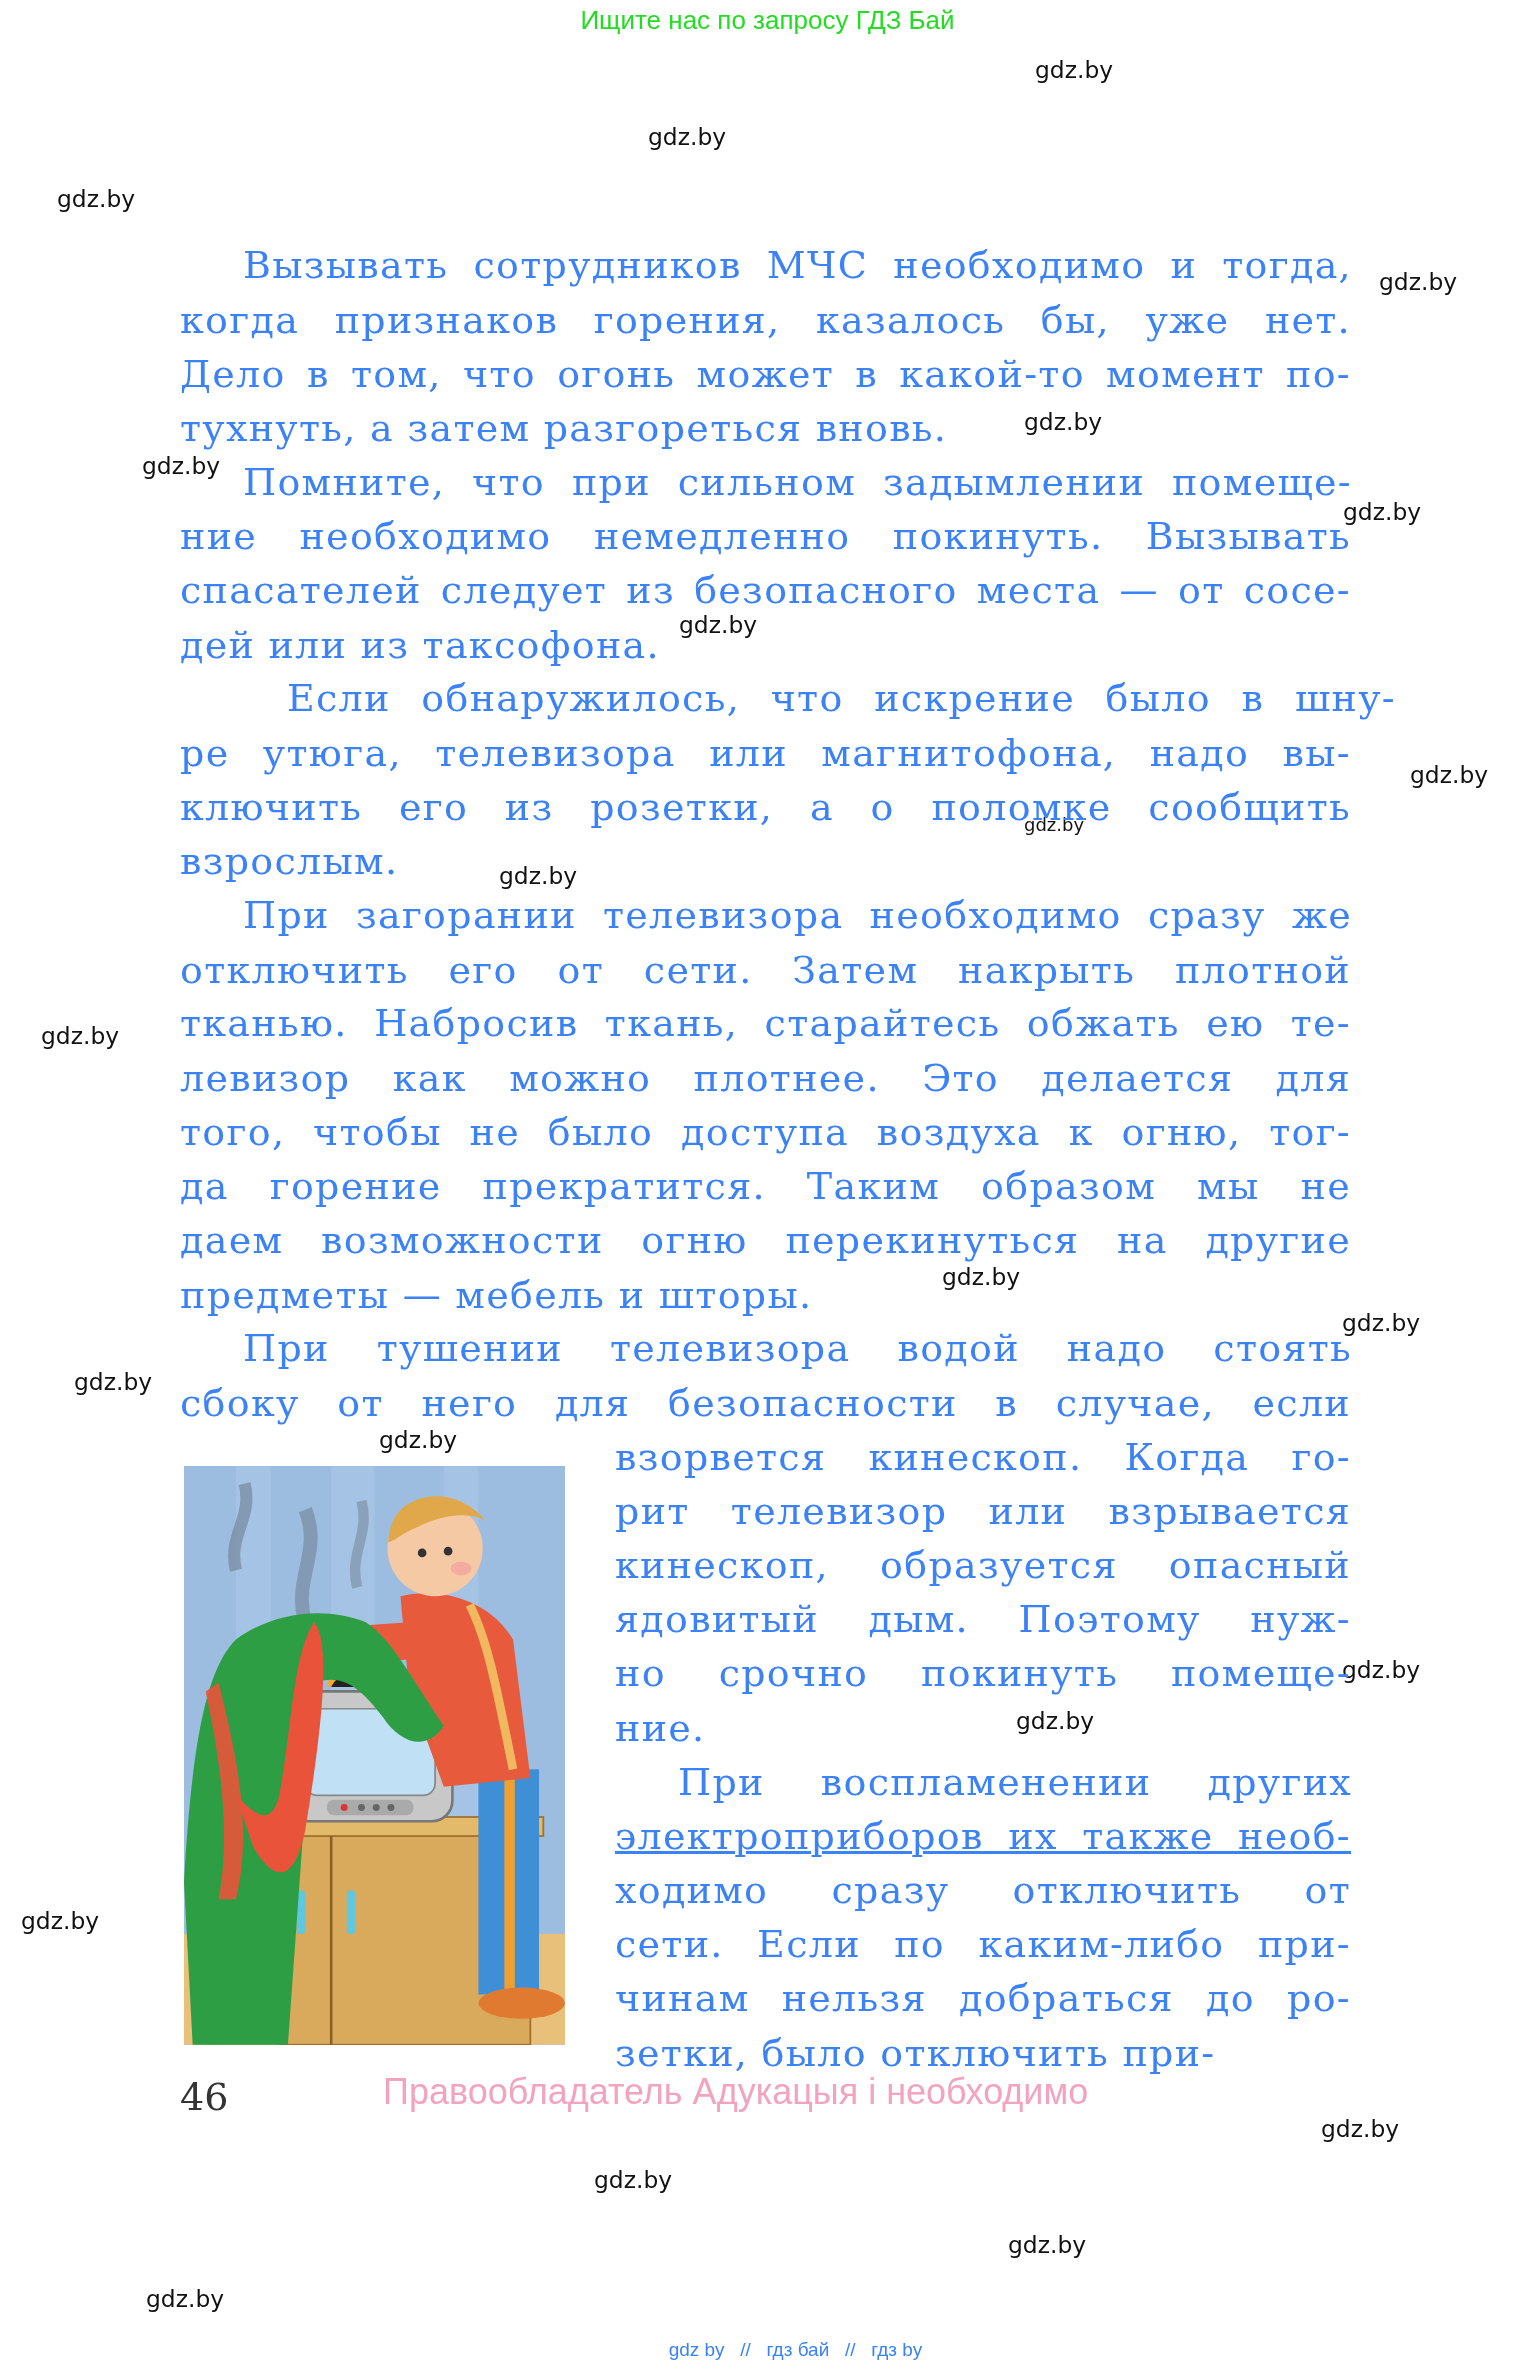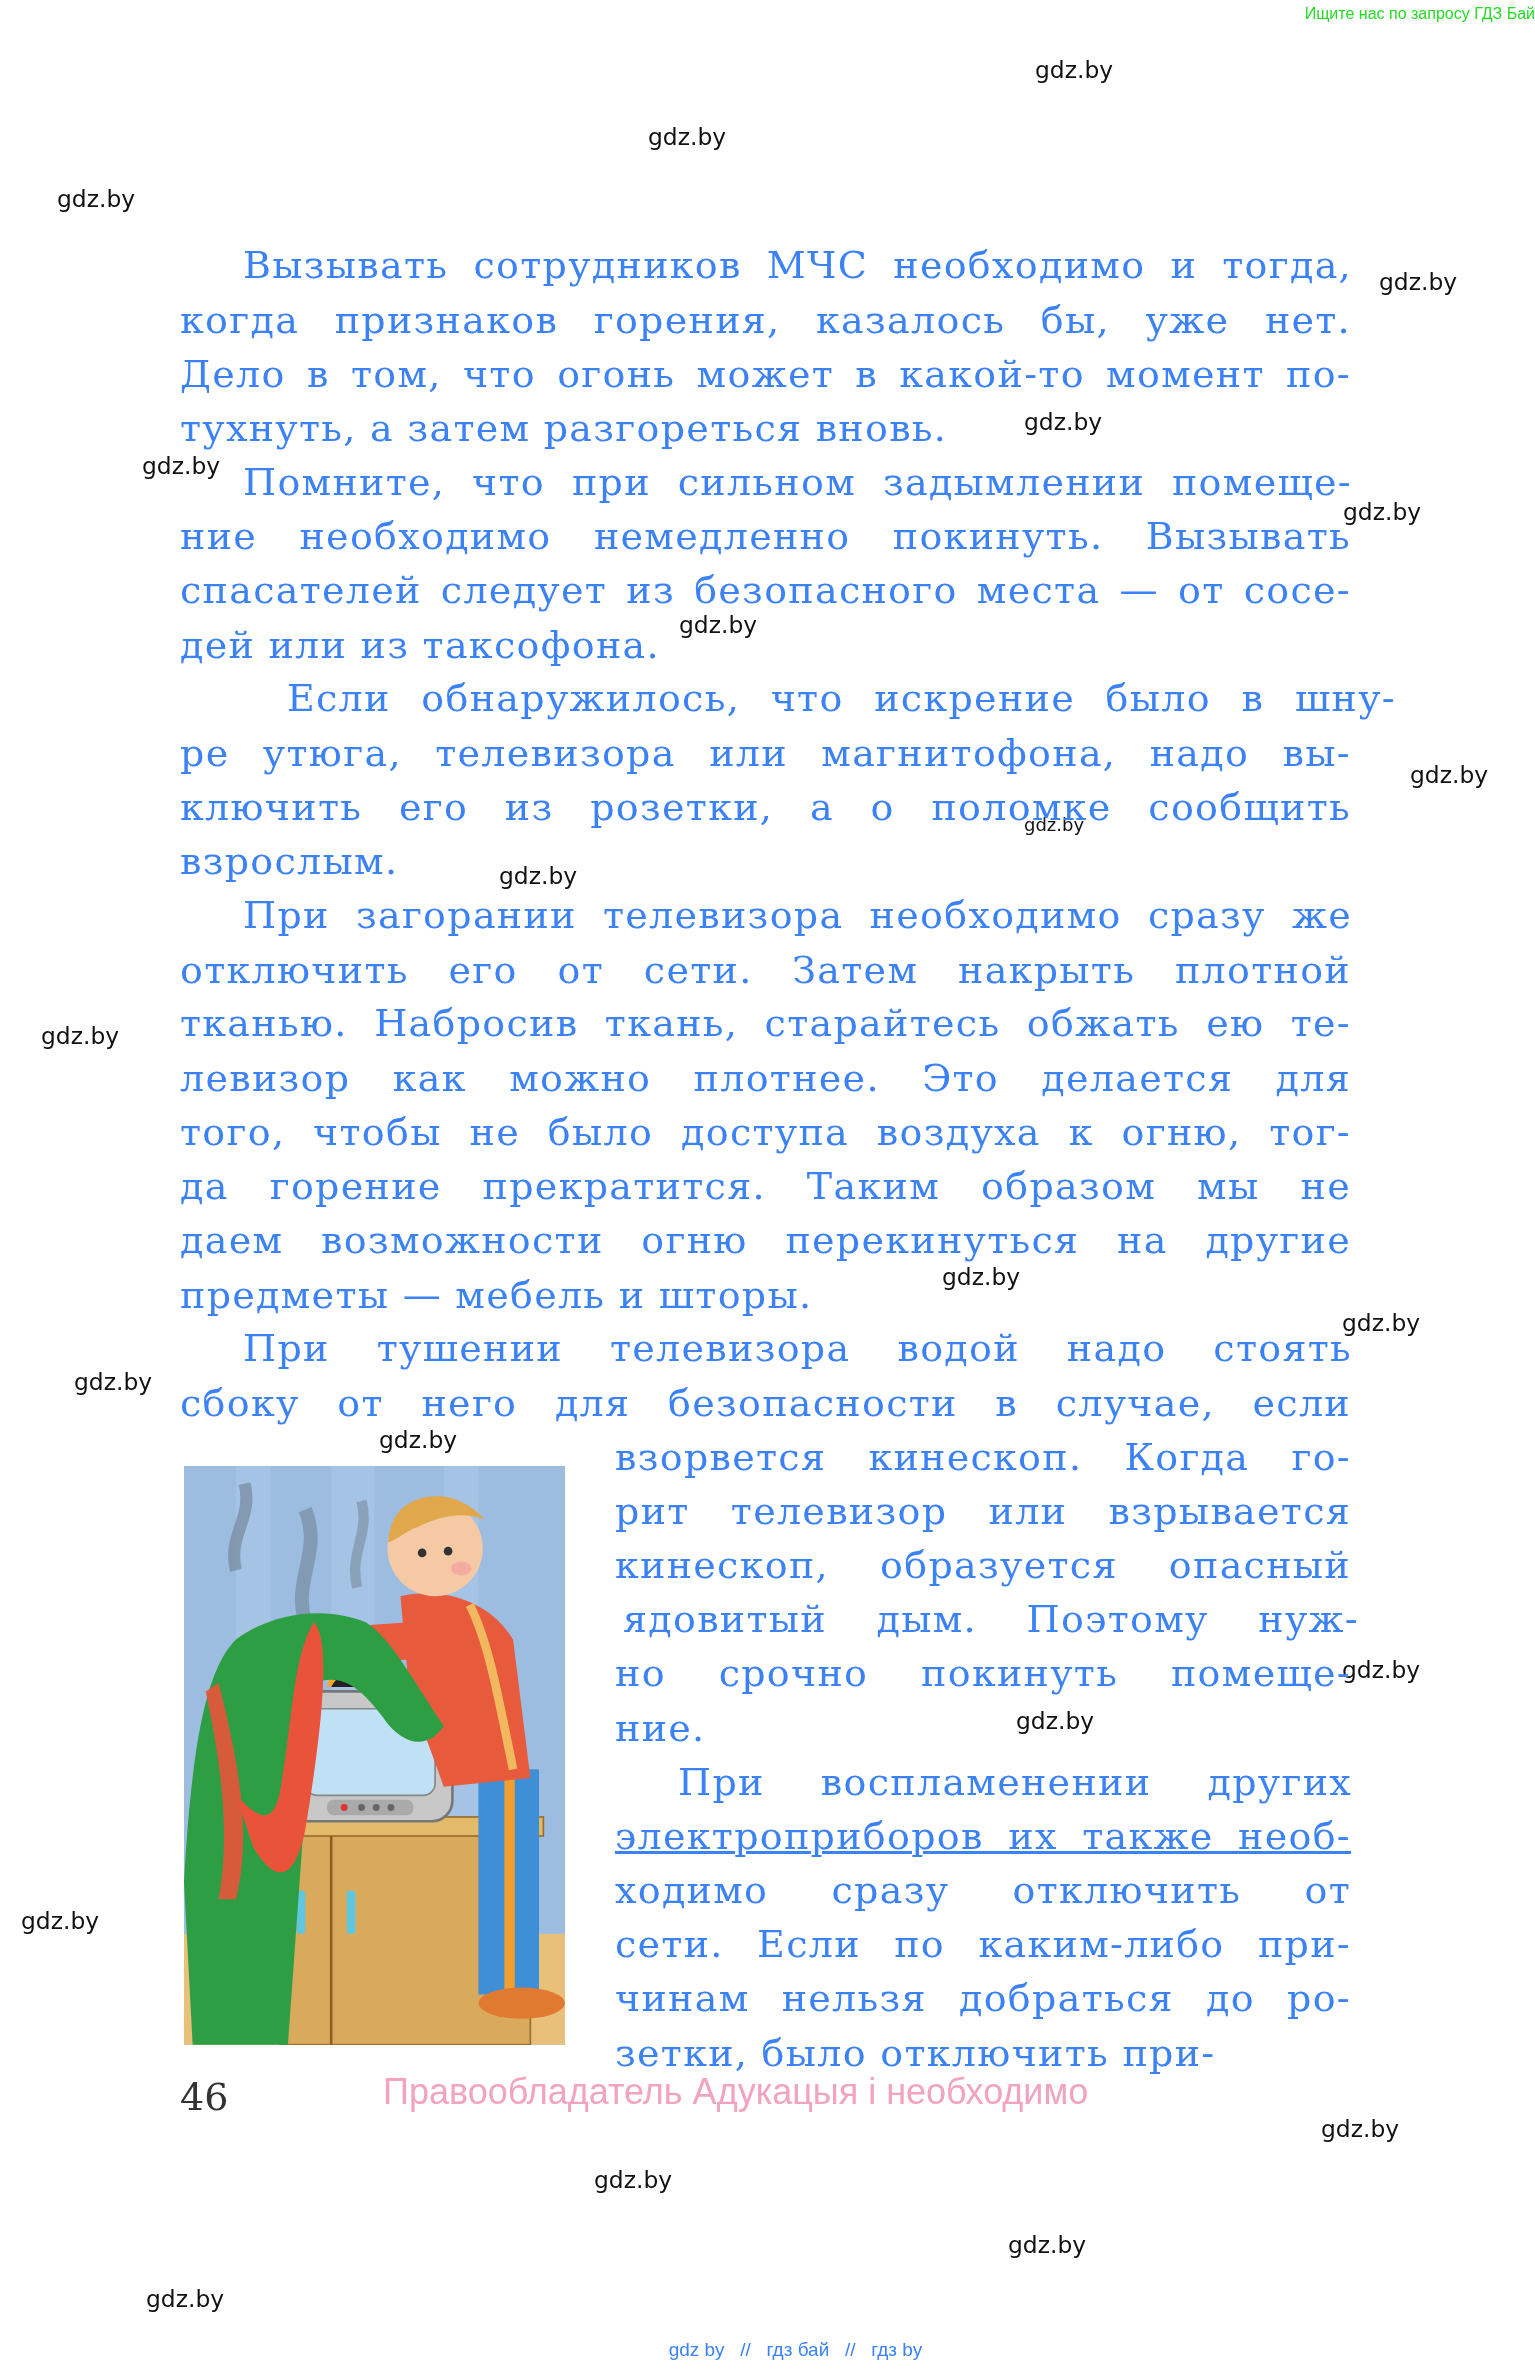--- a/index.html
+++ b/index.html
@@ -1,18 +1,18 @@
 <!DOCTYPE html>
 <html style="font-size:14px"><head>
 <meta charset="utf-8">
 <style>
   html, body { margin:0; padding:0; background:#ffffff; }
   body { width:1535px; height:2377px; position:relative; overflow:hidden; }
-  .top-banner { position:absolute; top:5.2px; left:0; width:1535px; text-align:right;
-    font-family:"Liberation Sans", sans-serif; font-size:16px; color:#22dd22; }
+  .top-banner { position:absolute; top:5.2px; left:0; width:1535px; text-align:center;
+    font-family:"Liberation Sans", sans-serif; font-size:26px; color:#22dd22; }
   .wm { position:absolute; font-family:"DejaVu Sans", sans-serif; font-size:23.4px; color:#111; white-space:nowrap; line-height:1; }
   .wm.sm { font-size:18px; }
   .line { position:absolute; left:180px; width:1171px; height:54px;
     font-family:"DejaVu Serif", serif; font-size:38px; color:#3b82f6;
     line-height:54px; text-align:justify; text-align-last:justify; white-space:nowrap; letter-spacing:1.3px; }
   .line.indent { left:243px; width:1109px; }
   .line.narrow { left:615px; width:736px; }
   .line.narrow.indent { left:678px; width:674px; }
   .line.last { text-align-last:left; }
   .illus { position:absolute; left:184px; top:1466px; width:381px; height:579px; overflow:hidden;
@@ -74,21 +74,21 @@
     <div class="line" style="top: 1051px;">левизор как можно плотнее. Это делается для</div>
     <div class="line" style="top: 1105px;">того, чтобы не было доступа воздуха к огню, тог-</div>
     <div class="line" style="top: 1159px;">да горение прекратится. Таким образом мы не</div>
     <div class="line" style="top: 1213px;">даем возможности огню перекинуться на другие</div>
     <div class="line last" style="top: 1268px;">предметы — мебель и шторы.</div>
     <div class="line indent" style="top: 1321px;">При тушении телевизора водой надо стоять</div>
     <div class="line" style="top: 1376px;">сбоку от него для безопасности в случае, если</div>
     <div class="line narrow" style="top: 1430px;">взорвется кинескоп. Когда го-</div>
     <div class="line narrow" style="top: 1484px;">рит телевизор или взрывается</div>
     <div class="line narrow" style="top: 1538px;">кинескоп, образуется опасный</div>
-    <div class="line narrow" style="top: 1592px; margin-left: 8px;">ядовитый дым. Поэтому нуж-</div>
+    <div class="line narrow" style="top: 1592px;">ядовитый дым. Поэтому нуж-</div>
     <div class="line narrow" style="top: 1646px;">но срочно покинуть помеще-</div>
     <div class="line narrow last" style="top: 1701px;">ние.</div>
     <div class="line indent narrow" style="top: 1755px;">При воспламенении других</div>
     <div class="line narrow" style="top: 1809px; text-decoration: underline;">электроприборов их также необ-</div>
     <div class="line narrow" style="top: 1863px;">ходимо сразу отключить от</div>
     <div class="line narrow" style="top: 1917px;">сети. Если по каким-либо при-</div>
     <div class="line narrow" style="top: 1971px;">чинам нельзя добраться до ро-</div>
     <div class="line narrow last" style="top: 2026px;">зетки, было отключить при-</div>
   </div>
 

